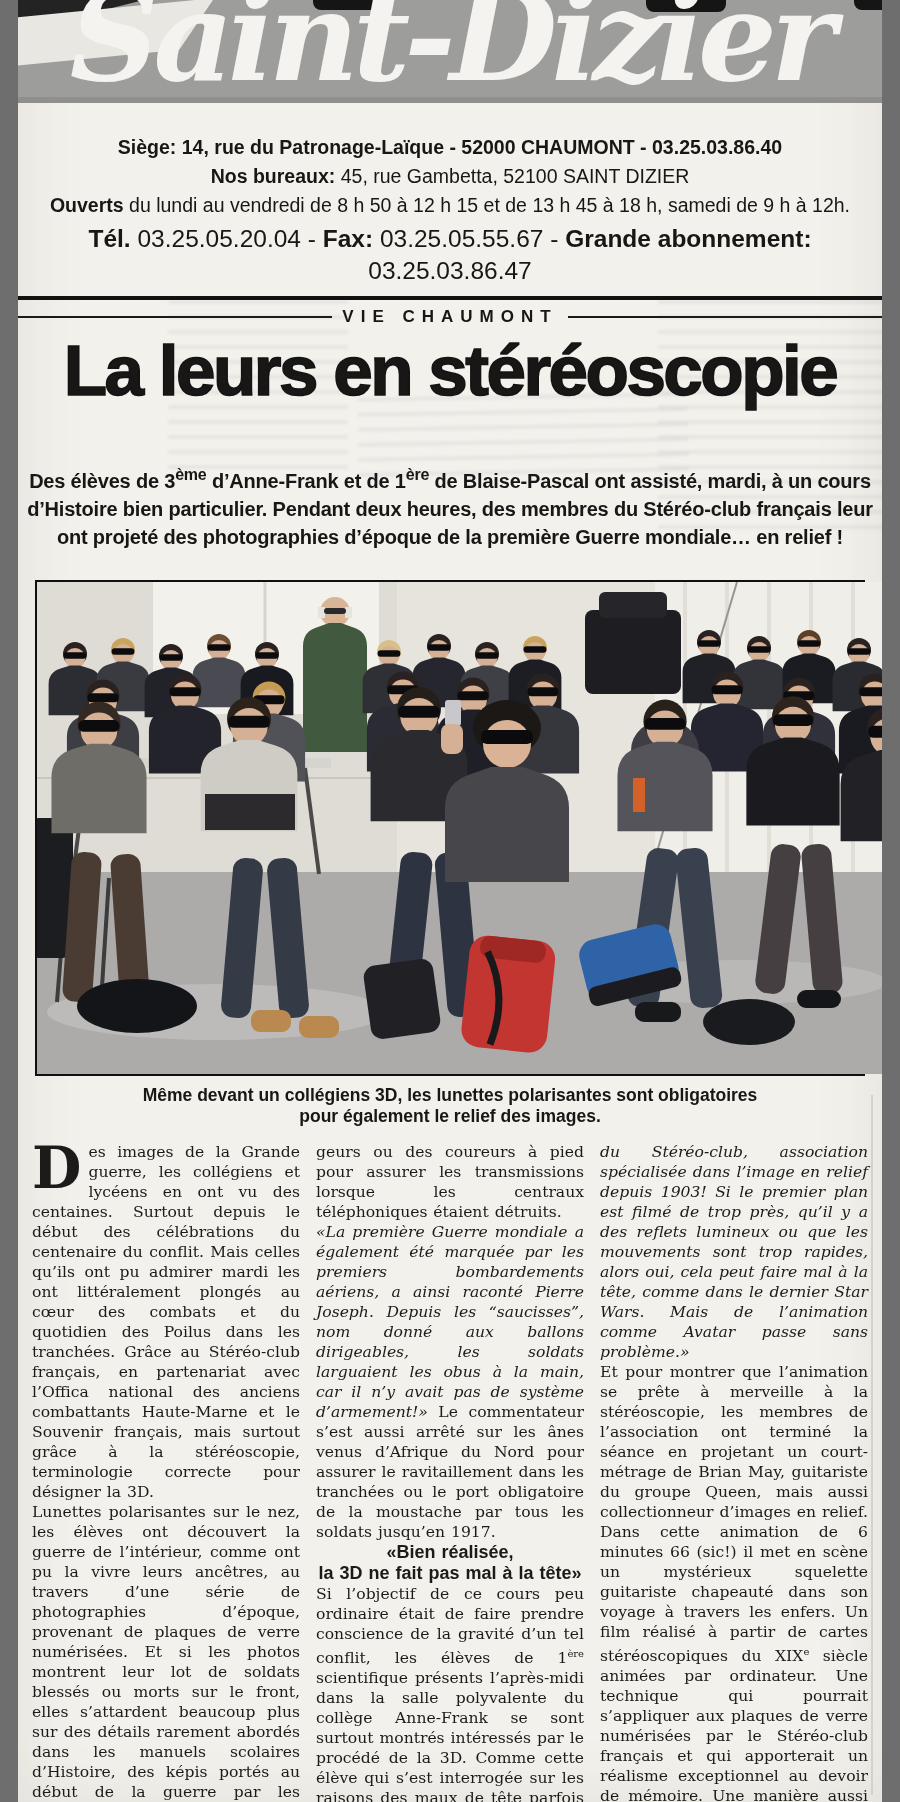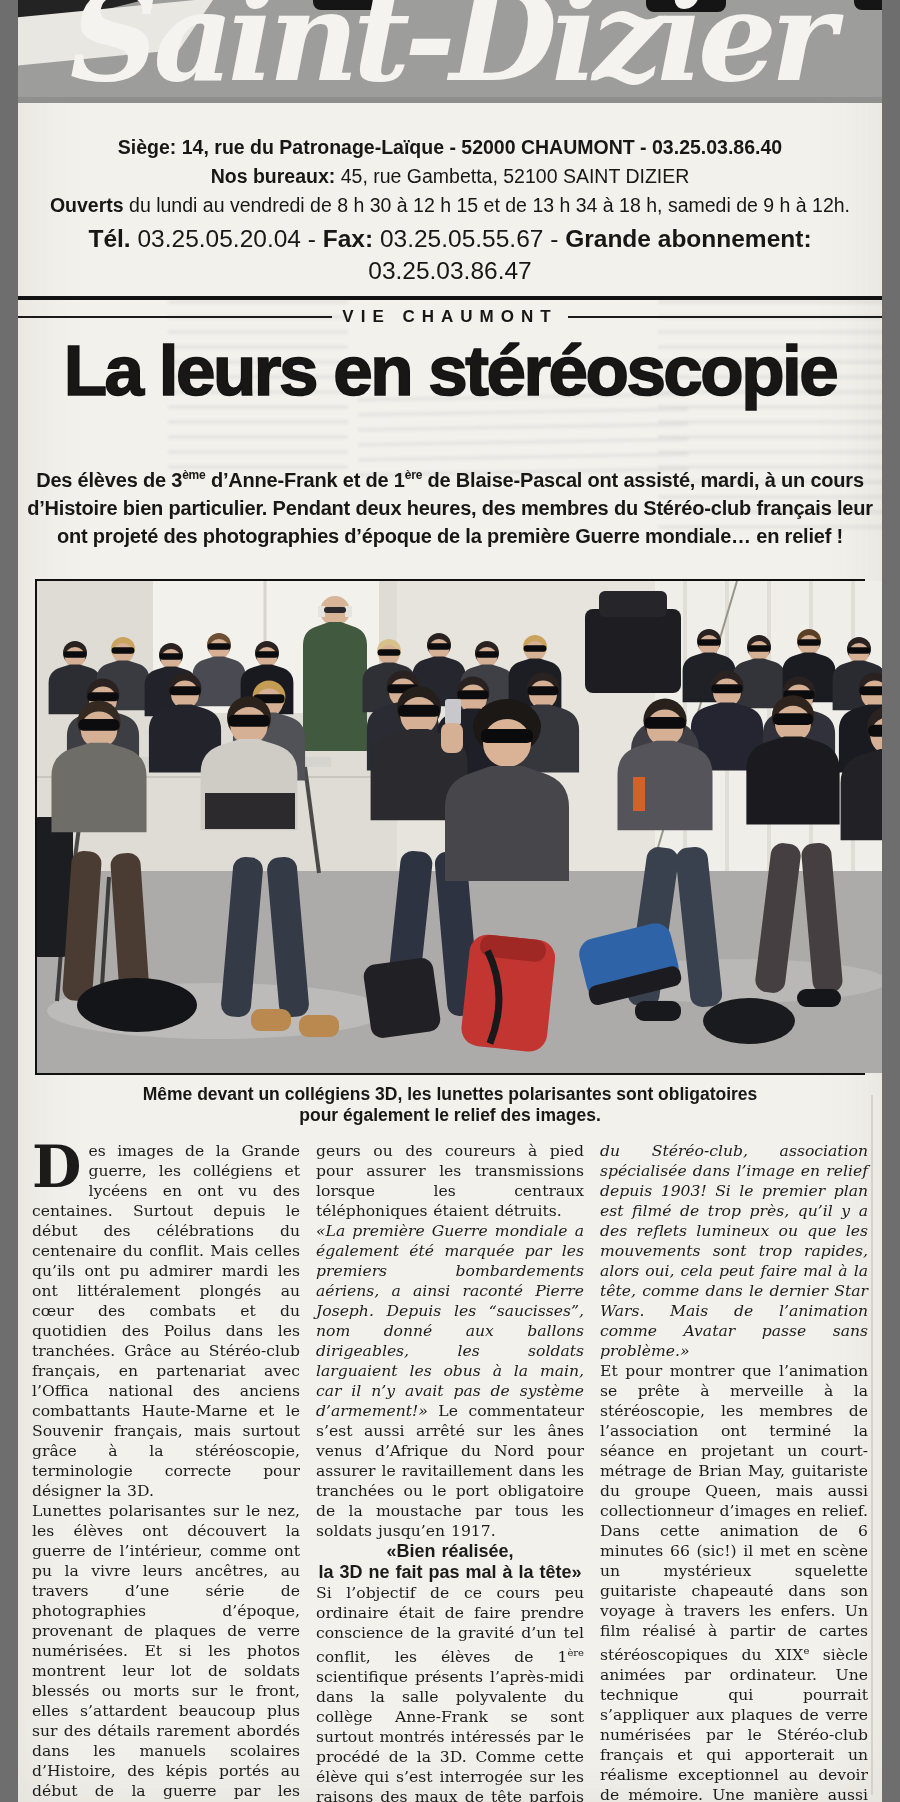--- a/index.html
+++ b/index.html
@@ -23,21 +23,21 @@
   .addr b{font-weight:bold;}
   .addr .l4{font-size:24.5px;margin-top:3px;line-height:32px;}
   
   .rule{height:4px;background:#121212;margin-top:9px;}
   .section-row{display:flex;align-items:center;margin-top:7px;}
   .section-row .line{flex:1;height:2px;background:#1a1a1a;}
   .section-label{padding:0 10px;font-weight:bold;font-size:17px;letter-spacing:7px;}
   .headline{text-align:center;font-size:71px;font-weight:bold;letter-spacing:-2.5px;
         line-height:84px;margin-top:2px;-webkit-text-stroke:1.6px #141414;}
   .lede{margin:36px 8px 0;text-align:center;font-weight:bold;font-size:20px;line-height:28.5px;letter-spacing:-.2px;}
-  .lede sup{font-size:12px;}
+  .lede sup{font-size:16px;}
   
   .photo-frame{margin:28px 17px 0;border:2px solid #101010;line-height:0;background:#e7e4de;}
   .caption{margin-top:9px;text-align:center;font-weight:bold;font-size:17.5px;line-height:21px;}
   
   .columns{display:grid;grid-template-columns:1fr 1fr 1fr;column-gap:16px;margin:15px 14px 0;
         font-family:"DejaVu Serif",serif;font-size:15.6px;line-height:20px;text-align:justify;
         color:#1c1b1a;word-spacing:1px;}
   .columns p{margin:0;}
   .dropcap{float:left;font-weight:bold;font-size:57px;line-height:46px;padding:3px 7px 0 0;
         font-family:"DejaVu Serif",serif;}
@@ -66,21 +66,21 @@
     <div class="mast-blob" style="left:295px;width:72px;height:10px;"></div>
     <div class="mast-blob" style="left:628px;width:80px;height:12px;"></div>
     <div class="mast-blob" style="left:836px;width:42px;height:10px;"></div>
     <div class="masthead-title">Saint-Dizier</div>
     <div class="mast-strip"></div>
   </div>
 
   <div class="addr">
     <div class="l1">Siège: 14, rue du Patronage-Laïque - 52000 CHAUMONT - 03.25.03.86.40</div>
     <div class="l2"><b>Nos bureaux: </b><span>45, rue Gambetta, 52100 SAINT DIZIER</span></div>
-    <div class="l3"><b>Ouverts </b><span>du lundi au vendredi de 8 h 30 à 12 h 15 et de 13 h 34 à 18 h, samedi de 9 h à 12h.</span></div>
+    <div class="l3"><b>Ouverts </b><span>du lundi au vendredi de 8 h 50 à 12 h 15 et de 13 h 45 à 18 h, samedi de 9 h à 12h.</span></div>
     <div class="l4"><b>Tél. </b><span>03.25.05.20.04 - </span><b>Fax: </b><span>03.25.05.55.67 - </span><b>Grande abonnement: </b><span>03.25.03.86.47</span></div>
   </div>
 
   <div class="rule"></div>
 
   <div class="section-row">
     <div class="line"></div>
     <div class="section-label">VIE CHAUMONT</div>
     <div class="line"></div>
   </div>

